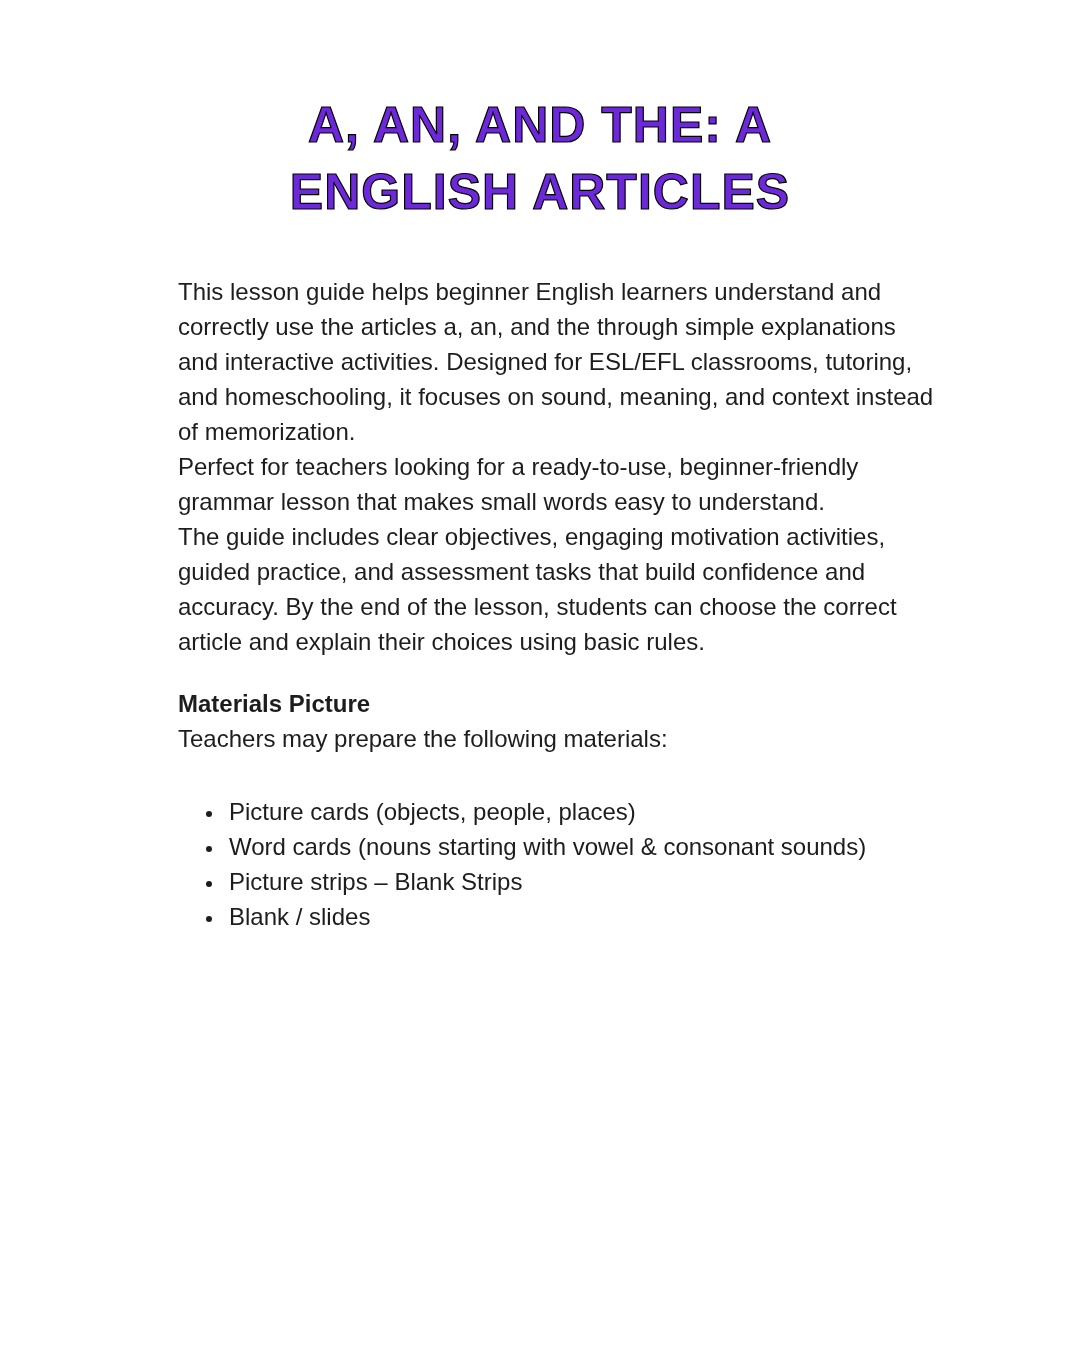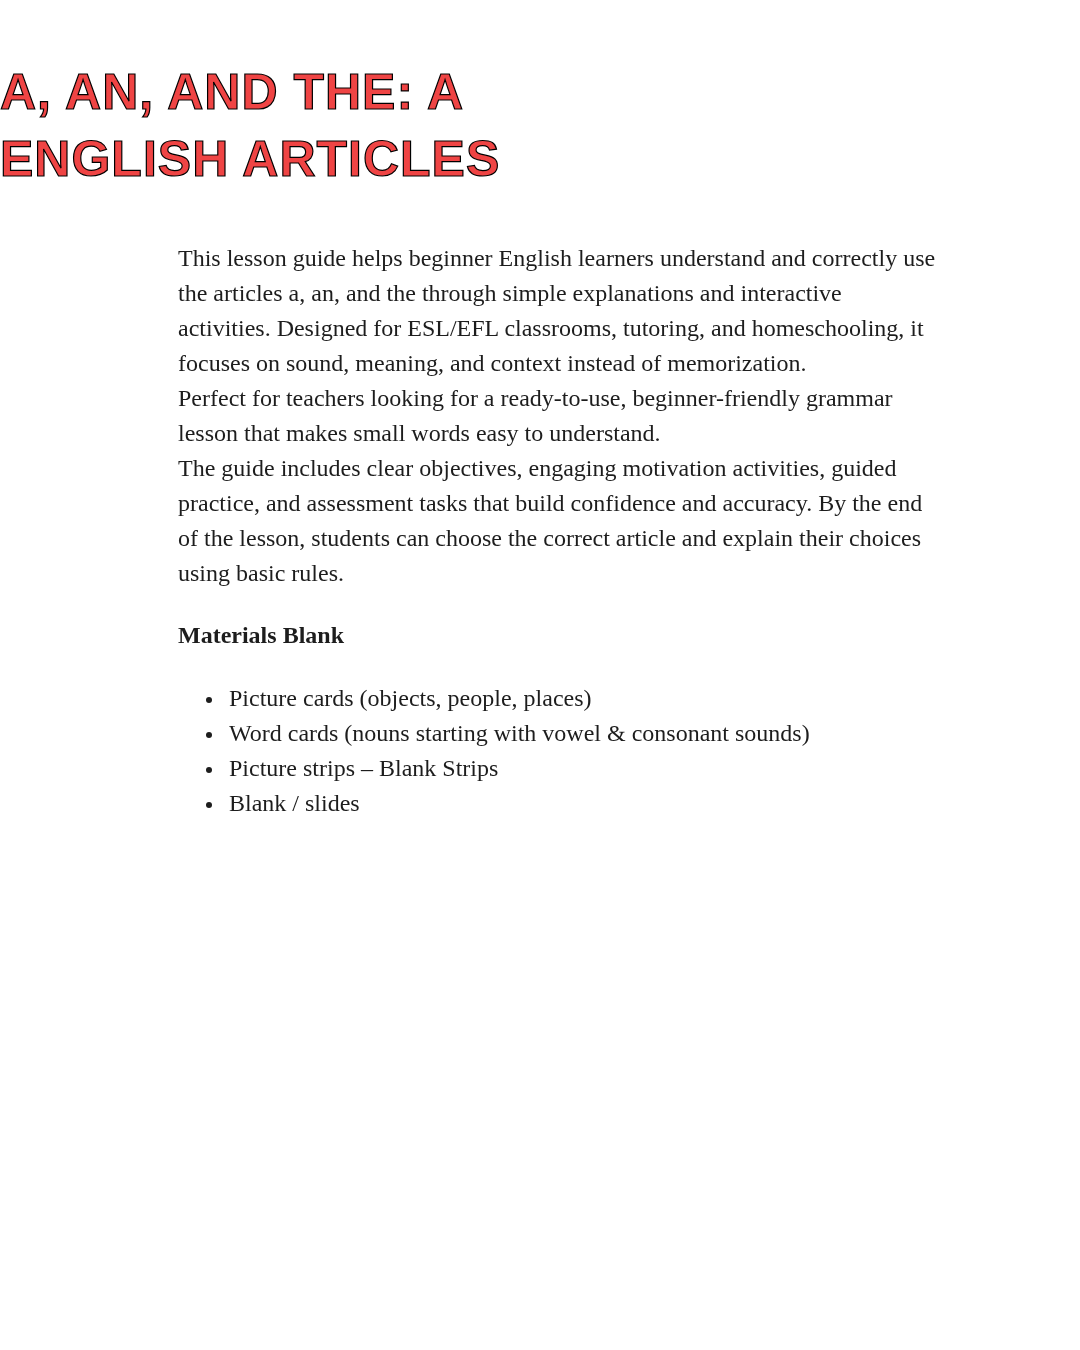--- a/index.html
+++ b/index.html
@@ -12,53 +12,54 @@
   .page {
     position: relative;
     width: 1080px;
     height: 1350px;
     background: #ffffff;
     overflow: hidden;
   }
 
   
   .doc-title {
-    margin-top: 59px;
+    margin-top: 92px;
+    text-align: center;
     font-family: "Liberation Sans", sans-serif;
     font-weight: 900;
     font-size: 50px;
     line-height: 67px;
     letter-spacing: 1px;
-    color: #ef4444;
+    color: #6d28d9;
     -webkit-text-stroke: 1.2px #000000;
   }
 
   
   .content {
     margin: 48px auto 0 178px;
     width: 760px;
-    font-family: Liberation Serif, serif;
+    font-family: Liberation Sans, sans-serif;
     font-size: 24px;
     line-height: 35px;
     color: #1d1d1d;
   }
 
   .content p { margin: 0; }
 
   .materials-heading {
     margin-top: 27px;
     font-family: inherit;
     font-size: 24px;
     line-height: 35px;
     font-weight: bold;
     color: #1d1d1d;
   }
 
   .materials-list {
-    margin-top: 28px;
+    margin-top: 38px;
     padding-left: 47px;
     list-style: disc outside;
   }
 
   .materials-list li {
     line-height: 35px;
     padding-left: 4px;
   }
 
   .materials-list li::marker {
@@ -75,21 +76,22 @@
     <div>A, AN, AND THE: A</div>
     <div>ENGLISH ARTICLES</div>
   </h1>
 
   <div class="content">
 
     <p>This lesson guide helps beginner English learners understand and correctly use the articles a, an, and the through simple explanations and interactive activities. Designed for ESL/EFL classrooms, tutoring, and homeschooling, it focuses on sound, meaning, and context instead of memorization.</p>
     <p>Perfect for teachers looking for a ready-to-use, beginner-friendly grammar lesson that makes small words easy to understand.</p>
     <p>The guide includes clear objectives, engaging motivation activities, guided practice, and assessment tasks that build confidence and accuracy. By the end of the lesson, students can choose the correct article and explain their choices using basic rules.</p>
 
-    <h2 class="materials-heading">Materials Blank</h2>
+    <h2 class="materials-heading">Materials Picture</h2>
+    <p>Teachers may prepare the following materials:</p>
 
     <ul class="materials-list">
       <li>Picture cards (objects, people, places)</li>
       <li>Word cards (nouns starting with vowel &amp; consonant sounds)</li>
       <li>Picture strips – Blank Strips</li>
       <li>Blank / slides</li>
     </ul>
 
   </div>
 

